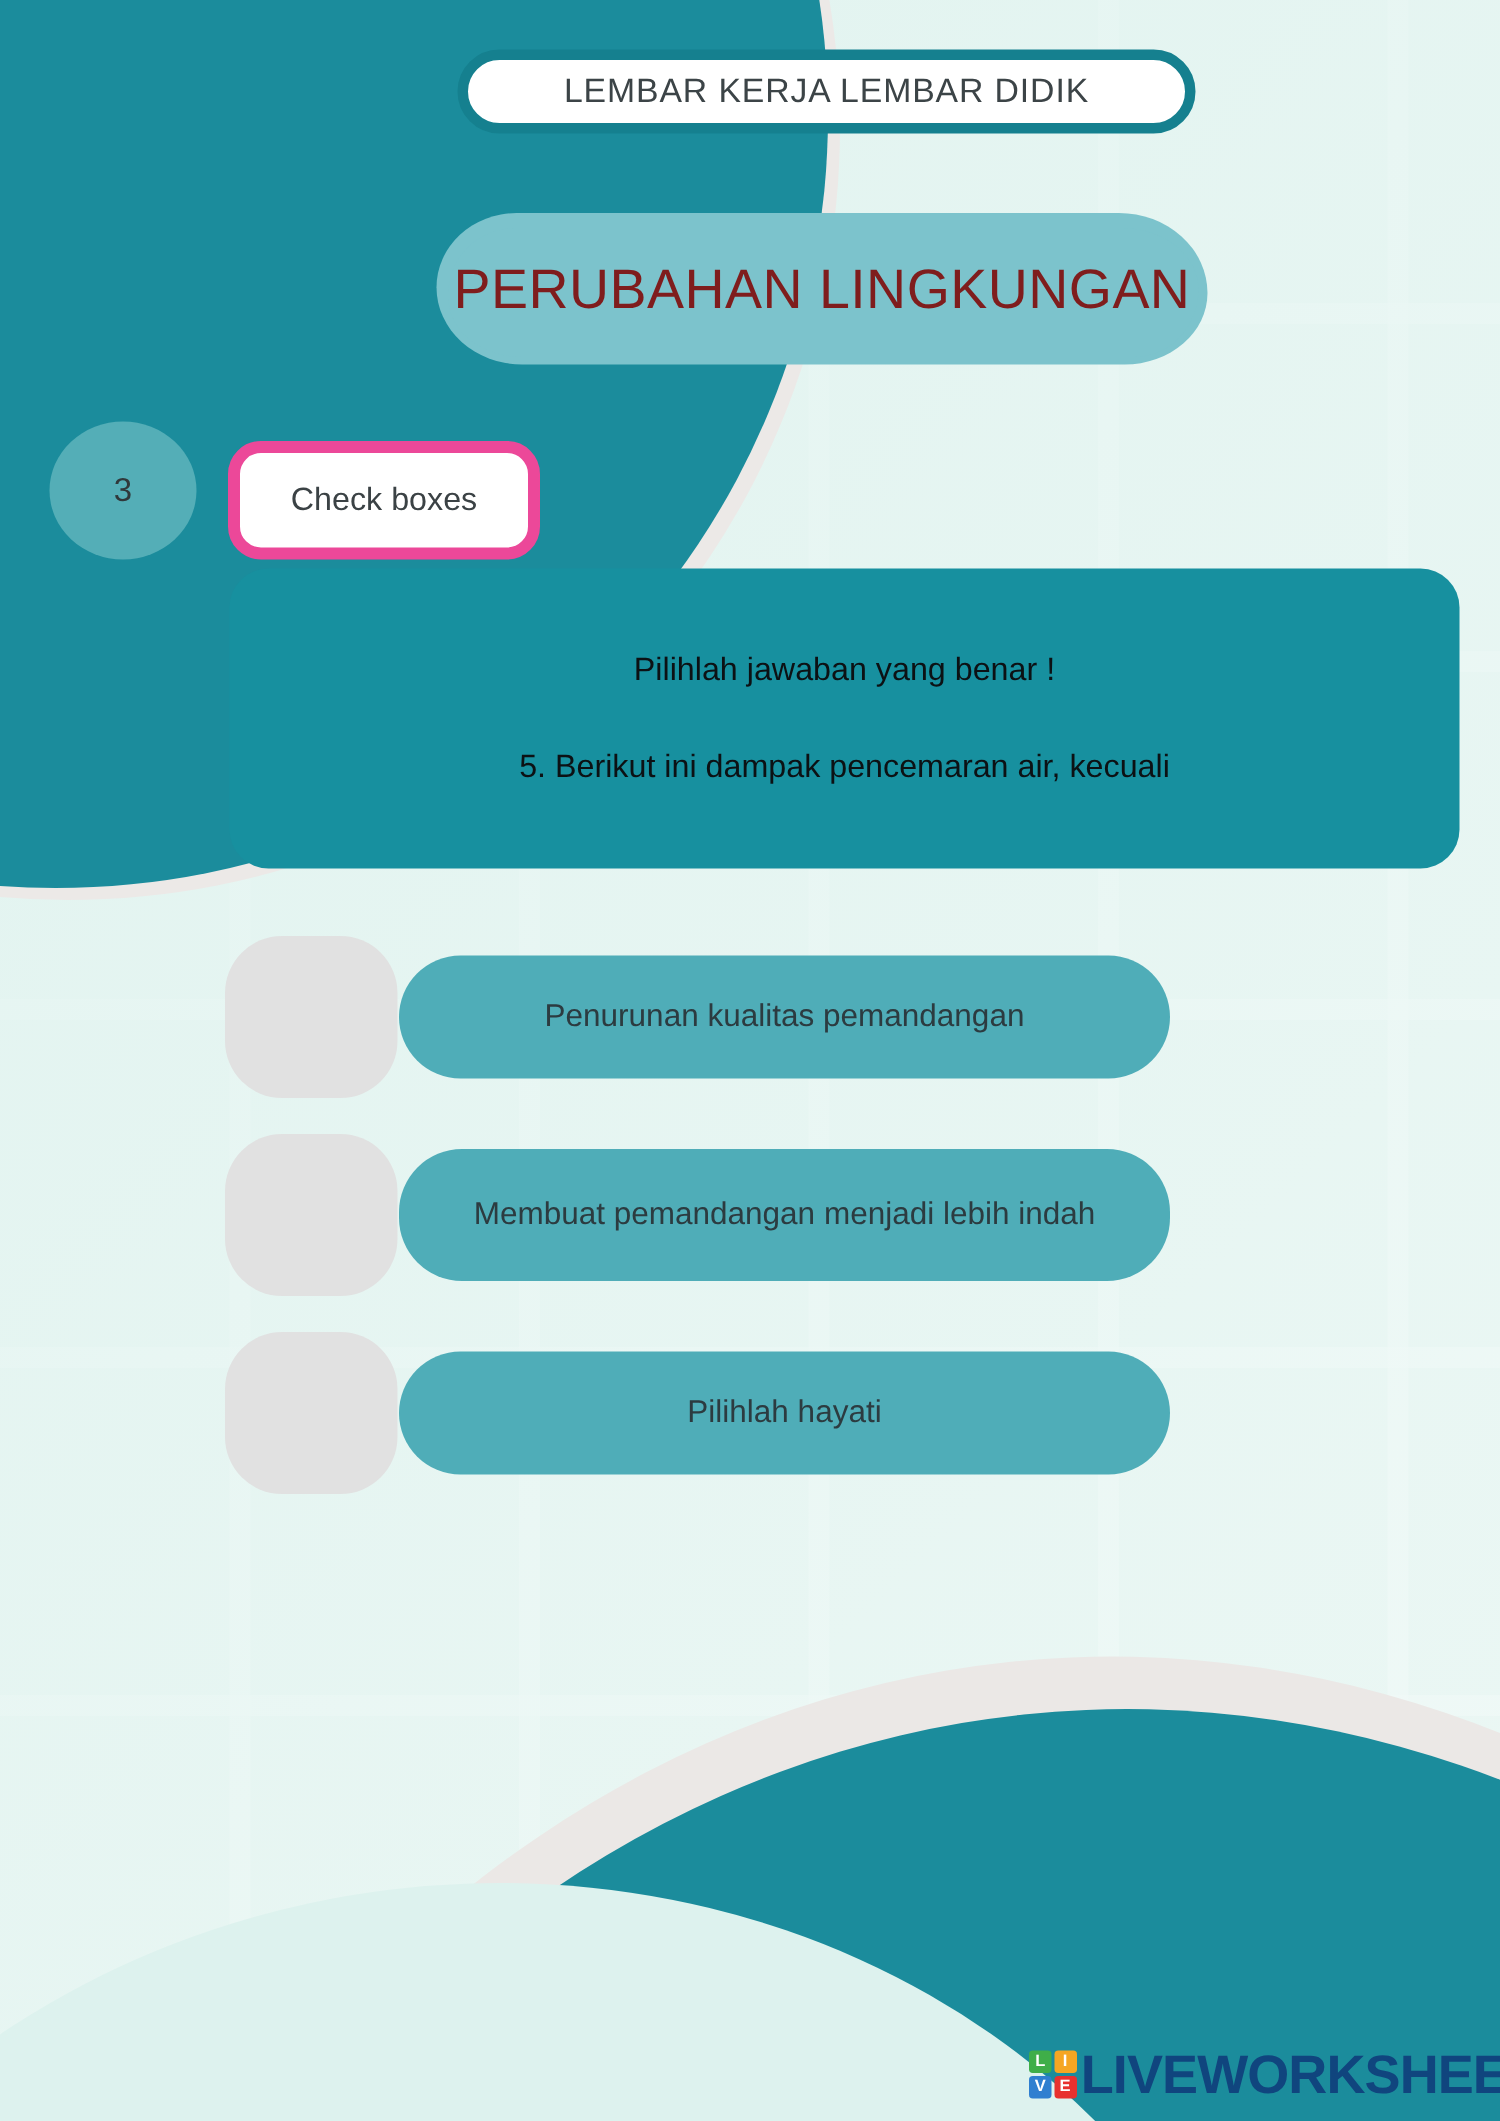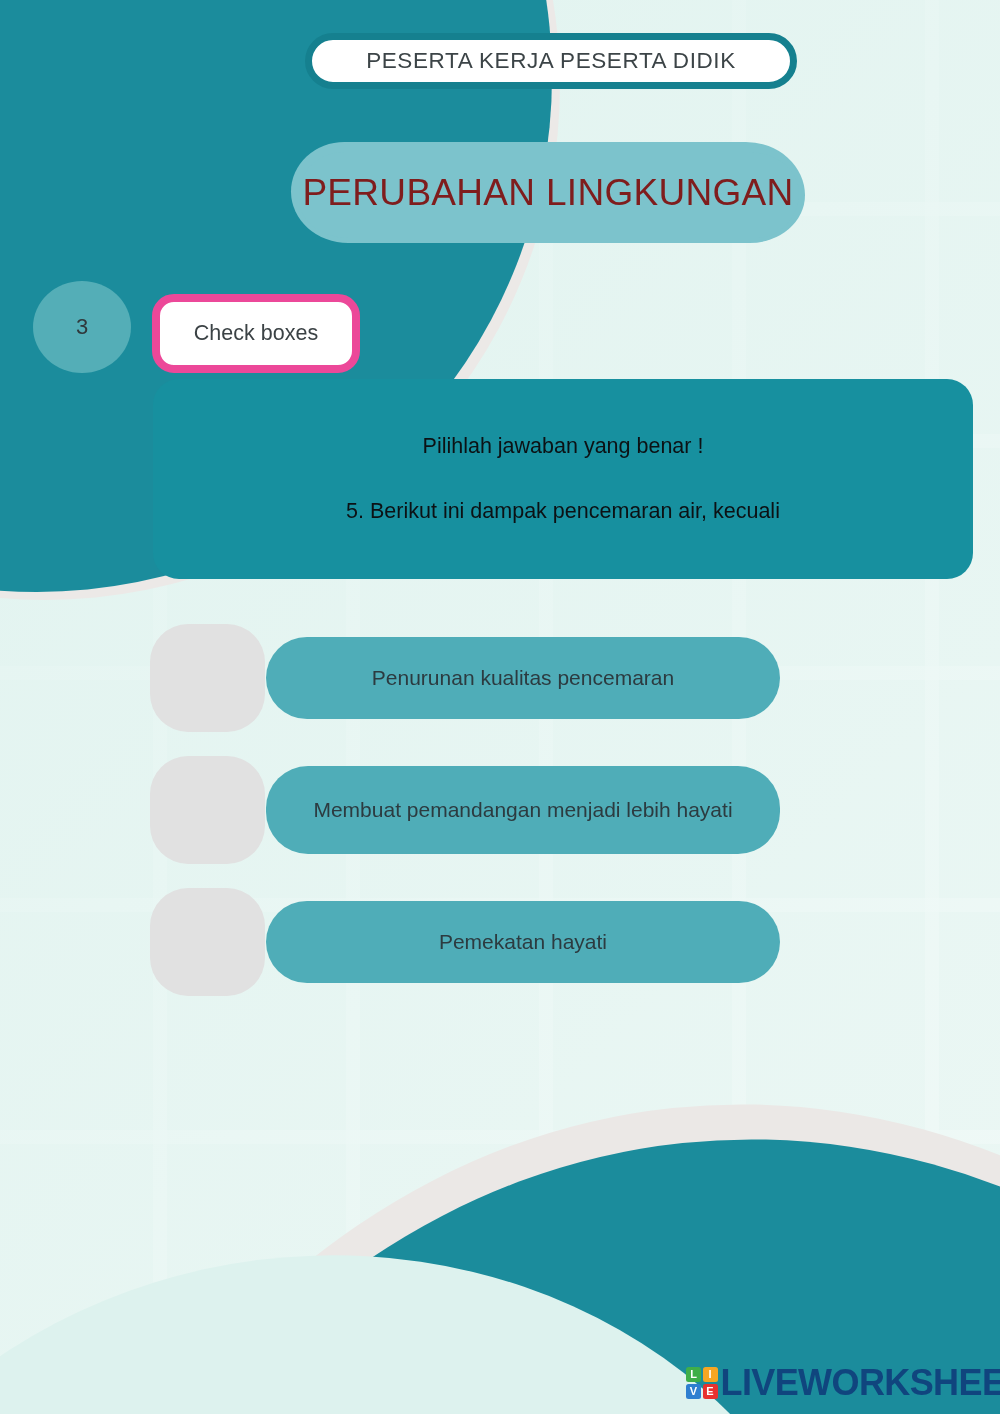--- a/index.html
+++ b/index.html
@@ -295,21 +295,21 @@
   <div class="corner-tl-rim"></div>
   <div class="corner-tl"></div>
 
   <div class="corner-br-rim"></div>
   <div class="corner-br"></div>
   <div class="corner-br-sliver"></div>
 
   <div class="content">
 
     <div class="lkpd-header">
-      <span class="lkpd-header-text">PESERTA KERJA PESERTA DIDIK</span>
+      <span class="lkpd-header-text">LEMBAR KERJA LEMBAR DIDIK</span>
     </div>
 
     <div class="title-blob"></div>
     <div class="title-text">
       <span>PERUBAHAN LINGKUNGAN</span>
     </div>
 
     <div class="qnum-circle">
       <span>3</span>
     </div>
@@ -321,36 +321,36 @@
     <div class="question-panel">
       <div class="q-line first">Pilihlah jawaban yang benar !</div>
       <div class="q-line">5. Berikut ini dampak pencemaran air, kecuali</div>
     </div>
 
     <div class="options">
 
       <div class="option-row">
         <div class="checkbox"></div>
         <div class="option-pill">
-          <span class="option-label">Penurunan kualitas pencemaran</span>
+          <span class="option-label">Penurunan kualitas pemandangan</span>
         </div>
       </div>
 
       <div class="option-row">
         <div class="checkbox"></div>
         <div class="option-pill tall">
-          <span class="option-label">Membuat pemandangan menjadi lebih hayati</span>
+          <span class="option-label">Membuat pemandangan menjadi lebih indah</span>
         </div>
       </div>
 
 
       <div class="option-row">
         <div class="checkbox"></div>
         <div class="option-pill">
-          <span class="option-label">Pemekatan hayati</span>
+          <span class="option-label">Pilihlah hayati</span>
         </div>
       </div>
 
     </div>
 
     <div class="lw-logo">
       <div class="lw-tiles">
         <div class="lw-tile t-l">L</div>
         <div class="lw-tile t-i">I</div>
         <div class="lw-tile t-v">V</div>

